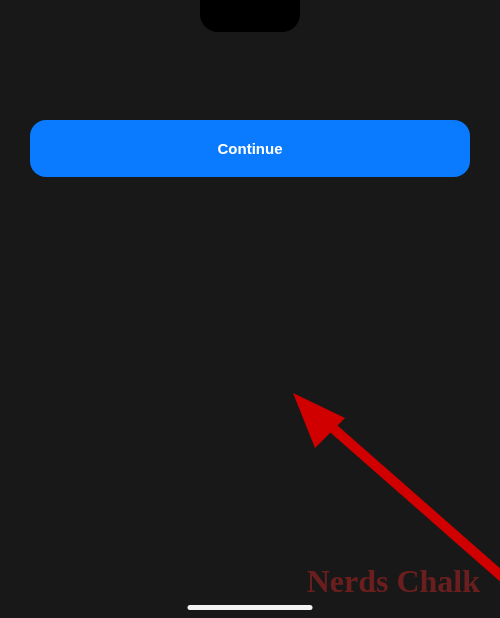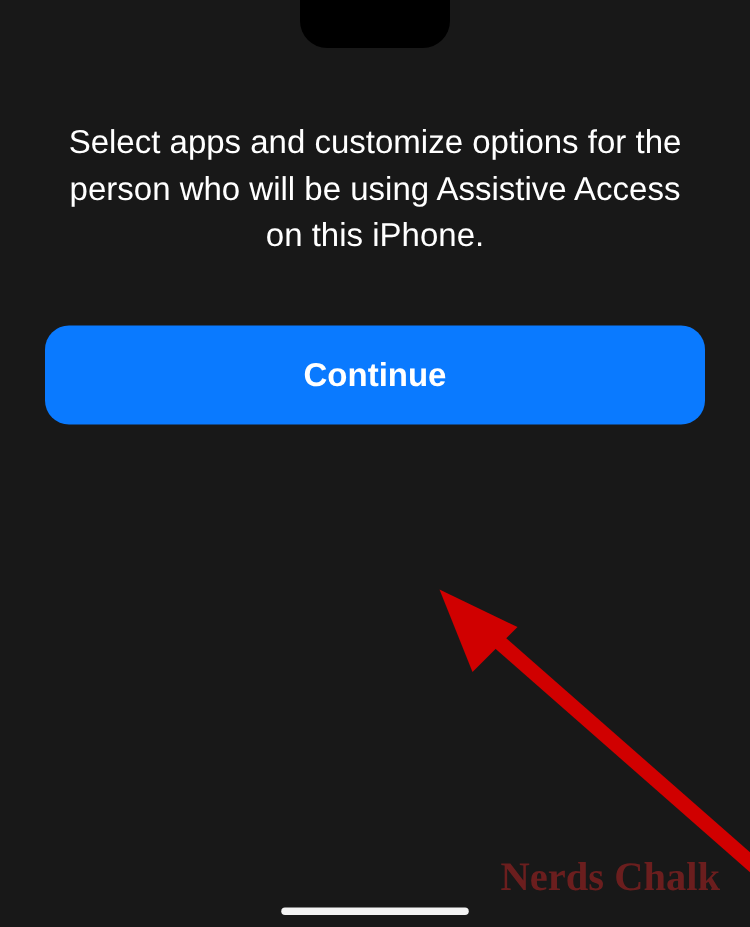--- a/index.html
+++ b/index.html
@@ -59,38 +59,39 @@
       padding: 0 10px;
       margin-bottom: 45px;
     }
     .continue-button {
       background: #0a7aff;
       color: #fff;
       border: none;
       border-radius: 16px;
       width: 100%;
       padding: 20px;
-      font-size: 22px;
+      font-size: 15px;
       font-weight: 700;
       cursor: pointer;
       font-family: inherit;
+      margin-top: 40px;
     }
     .arrow-overlay {
       position: absolute;
       bottom: 30px;
       right: -15px;
       pointer-events: none;
     }
     .watermark {
       position: absolute;
       bottom: 18px;
       right: 20px;
       color: #7a2020;
       font-family: Georgia, serif;
-      font-size: 27px;
+      font-size: 32px;
       font-weight: bold;
       opacity: 0.85;
     }
     .home-indicator {
       position: absolute;
       bottom: 8px;
       left: 50%;
       transform: translateX(-50%);
       width: 125px;
       height: 5px;
@@ -99,21 +100,20 @@
       opacity: 0.95;
     }
   </style>
 </head>
 <body>
 
 <div class="phone-frame">
   <div class="notch"></div>
 
   <div class="content">
-    <p class="description">Select apps and customize options for the person who will be using Assistive Access on this iPhone.</p>
     <button class="continue-button">Continue</button>
   </div>
 
   <div class="watermark">Nerds Chalk</div>
 
   <svg class="arrow-overlay" width="280" height="200" viewBox="0 0 280 200">
     <defs>
       <marker id="arrowhead" markerWidth="10" markerHeight="10" refX="2" refY="5" orient="auto">
         <polygon points="0 0, 10 5, 0 10" fill="#d00000"></polygon>
       </marker>

